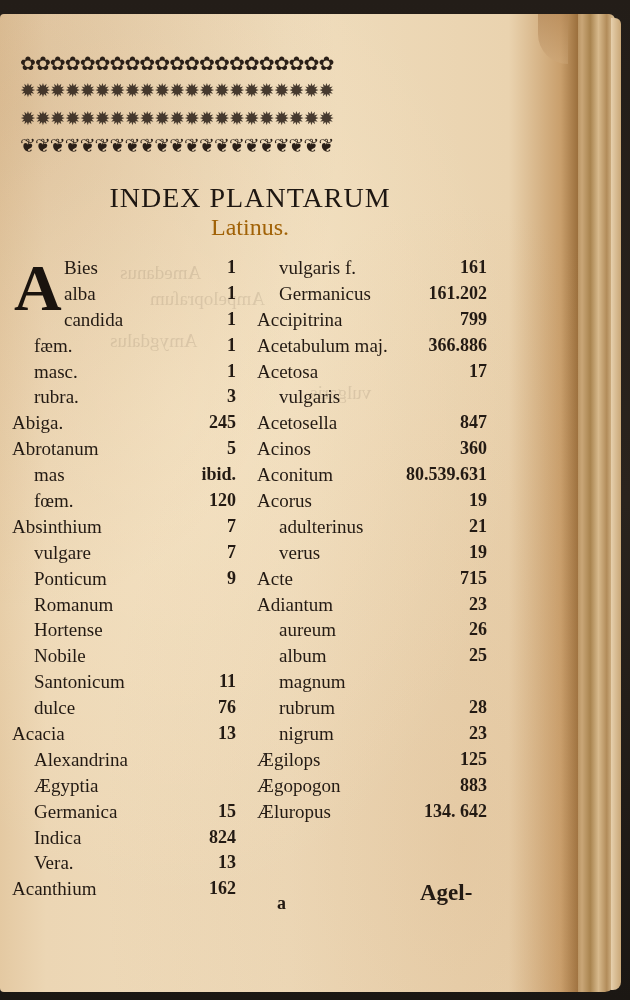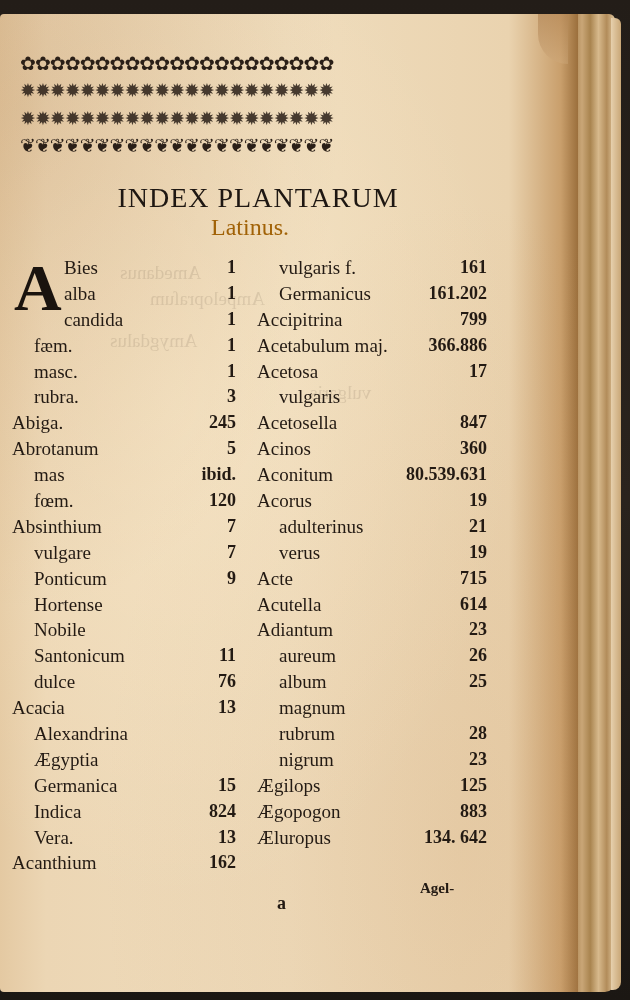--- a/index.html
+++ b/index.html
@@ -43,21 +43,21 @@
       display: flex; flex-direction: column; justify-content: space-between;
     }
     .orn-row {
       height: 22px; display: flex; justify-content: space-between; align-items: center;
       color: #2a1f17; font-family: "DejaVu Sans", sans-serif; font-size: 19px; line-height: 22px;
       letter-spacing: -1px; overflow: hidden; white-space: nowrap;
     }
     .orn-row.faint { opacity: 0.85; }
     
     .title {
-      position: absolute; left: 8px; width: 500px; top: 182px; text-align: center;
+      position: absolute; left: 0; width: 500px; top: 182px; text-align: center;
       font-size: 28px; letter-spacing: 1px; color: #1e1712; font-weight: normal;
     }
     .subtitle {
       position: absolute; left: 0; width: 500px; top: 214px; text-align: center;
       font-size: 24px; color: #a16207;
     }
     
     .col {
       position: absolute; top: 255px; text-align: right;
     }
@@ -70,21 +70,21 @@
     .entry .name { position: absolute; top: 0; }
     .entry .pg { position: absolute; right: 0; top: 0; font-size: 18px; font-weight: bold; }
     .lvl0 .name { left: 0; }
     .lvl1 .name { left: 22px; }
     .lvl2 .name { left: 52px; }
     .drop-cap {
       position: absolute; left: 14px; top: 258px; font-size: 66px; line-height: 60px;
       font-weight: bold; color: #1a130e;
     }
     .catchword {
-      position: absolute; left: 420px; top: 880px; font-size: 15px; font-weight: bold; color: #231a13;
+      position: absolute; left: 420px; top: 880px; font-size: 23px; font-weight: bold; color: #231a13;
     }
     .stray-a {
       position: absolute; left: 277px; top: 893px; font-size: 18px; font-weight: bold; color: #231a13;
     }
     .bleed {
       position: absolute; color: rgba(80,60,45,0.13); font-size: 19px; transform: scaleX(-1);
       white-space: nowrap;
     }
   </style>
 </head>
@@ -159,20 +159,24 @@
     </div>
     <div class="entry lvl1">
       <span class="name">vulgare</span>
       <span class="pg">7</span>
     </div>
     <div class="entry lvl1">
       <span class="name">Ponticum</span>
       <span class="pg">9</span>
     </div>
     <div class="entry lvl1">
+      <span class="name">Romanum</span>
+      <span class="pg"></span>
+    </div>
+    <div class="entry lvl1">
       <span class="name">Hortense</span>
       <span class="pg"></span>
     </div>
     <div class="entry lvl1">
       <span class="name">Nobile</span>
       <span class="pg"></span>
     </div>
     <div class="entry lvl1">
       <span class="name">Santonicum</span>
       <span class="pg">11</span>
@@ -257,24 +261,20 @@
     </div>
     <div class="entry lvl1">
       <span class="name">verus</span>
       <span class="pg">19</span>
     </div>
     <div class="entry lvl0">
       <span class="name">Acte</span>
       <span class="pg">715</span>
     </div>
     <div class="entry lvl0">
-      <span class="name">Acutella</span>
-      <span class="pg">614</span>
-    </div>
-    <div class="entry lvl0">
       <span class="name">Adiantum</span>
       <span class="pg">23</span>
     </div>
     <div class="entry lvl1">
       <span class="name">aureum</span>
       <span class="pg">26</span>
     </div>
     <div class="entry lvl1">
       <span class="name">album</span>
       <span class="pg">25</span>

